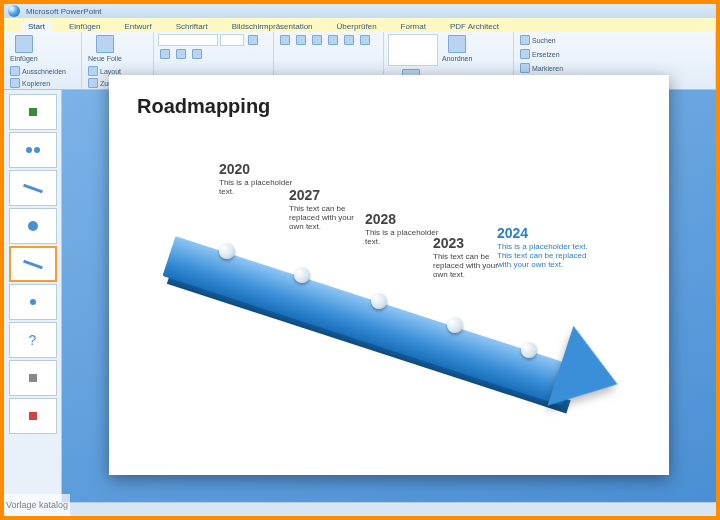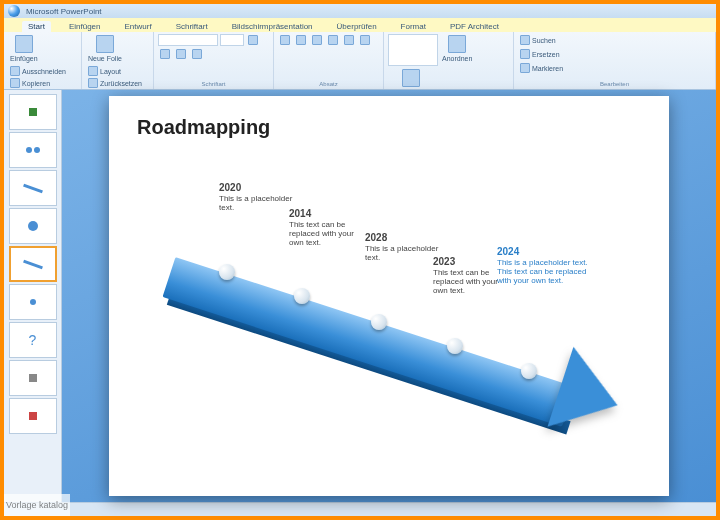--- a/index.html
+++ b/index.html
@@ -31,35 +31,35 @@
 
 
 .thumbs { width: 58px; background: #e8f0f9; border-right: 1px solid #b8cce0; overflow: hidden; padding: 2px; }
 .thumb { width: 48px; height: 36px; background: #fff; border: 1px solid #b8cce0; margin: 2px auto; position: relative; font-size: 5px; display: flex; align-items: center; justify-content: center; }
 .thumb.active { border: 2px solid #f0a030; }
 .thumb .dot { width: 6px; height: 6px; border-radius: 50%; background: #4a8fd4; }
 .thumb .sq { width: 8px; height: 8px; background: #4a8fd4; }
 .thumb .arr { width: 20px; height: 3px; background: #4a8fd4; transform: rotate(20deg); }
 
 
-.canvas-wrap { flex: 1; display: flex; align-items: center; justify-content: center; padding: 27px 20px; }
+.canvas-wrap { flex: 1; display: flex; align-items: flex-end; justify-content: center; padding: 27px 20px; }
 .slide { width: 560px; height: 400px; background: #fff; box-shadow: 0 4px 16px rgba(0,0,0,0.4); position: relative; padding: 20px 28px; }
 .slide h1 { font-size: 20px; font-weight: bold; color: #222; }
 .slide .sub { font-size: 12px; color: #444; margin-top: 2px; }
 
 
 .arrow-shape { position: absolute; left: 40px; top: 140px; width: 480px; height: 220px; }
 .arrow-body { position: absolute; left: 20px; top: 20px; width: 420px; height: 42px; background: linear-gradient(180deg, #8fc6f4, #3a8fd8 60%, #1a6fba); transform: rotate(18deg); transform-origin: left center; border-radius: 2px; }
 .arrow-head { position: absolute; right: 10px; bottom: 18px; width: 0; height: 0; border-left: 60px solid #3a8fd8; border-top: 42px solid transparent; border-bottom: 42px solid transparent; transform: rotate(18deg); filter: drop-shadow(0 6px 4px rgba(0,0,0,0.25)); }
 .arrow-side { position: absolute; left: 20px; top: 55px; width: 420px; height: 14px; background: linear-gradient(180deg, #1a6fba, #0d4a80); transform: rotate(18deg); transform-origin: left center; }
 .pearl { position: absolute; width: 16px; height: 16px; border-radius: 50%; background: radial-gradient(circle at 30% 30%, #fff, #d8e4ee 60%, #a8bccc); box-shadow: 0 2px 3px rgba(0,0,0,0.3); }
 
 
 .annot { position: absolute; font-size: 8px; color: #444; width: 78px; }
-.annot .yr { font-weight: bold; font-size: 10px; margin-bottom: 1px; }
+.annot .yr { font-weight: bold; font-size: 14px; margin-bottom: 1px; }
 .annot.blue .yr, .annot.blue { color: #2a7fc8; }
 
 
 .status { height: 14px; background: #d8e6f4; border-top: 1px solid #b8cce0; font-size: 7px; color: #5a7a9a; padding: 1px 6px; }
 .caption { position: absolute; left: 4px; bottom: 4px; font-size: 9px; color: rgba(0,0,0,0.5); background: rgba(255,255,255,0.7); padding: 6px 2px; }
 </style>
 </head>
 <body>
 
 <div class="frame">
@@ -242,21 +242,21 @@
 
     <div class="canvas-wrap">
       <div class="slide">
         <h1>Roadmapping</h1>
 
         <div class="annot" style="left:110px;top:86px">
           <div class="yr">2020</div>
           <div>This is a placeholder text.</div>
         </div>
         <div class="annot" style="left:180px;top:112px">
-          <div class="yr">2014</div>
+          <div class="yr">2027</div>
           <div>This text can be replaced with your own text.</div>
         </div>
         <div class="annot" style="left:256px;top:136px">
           <div class="yr">2028</div>
           <div>This is a placeholder text.</div>
         </div>
         <div class="annot" style="left:324px;top:160px">
           <div class="yr">2023</div>
           <div>This text can be replaced with your own text.</div>
         </div>

